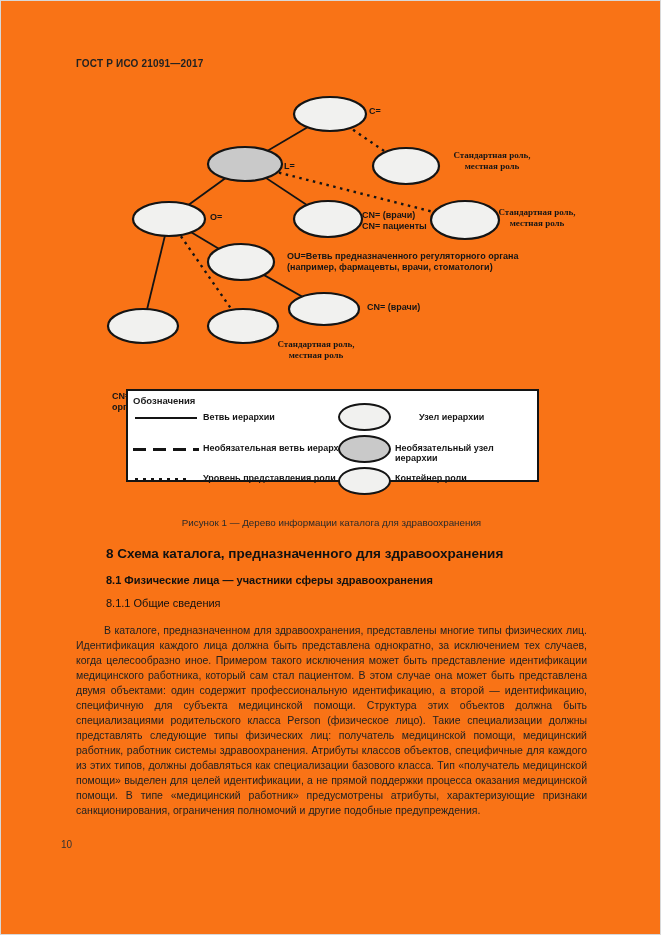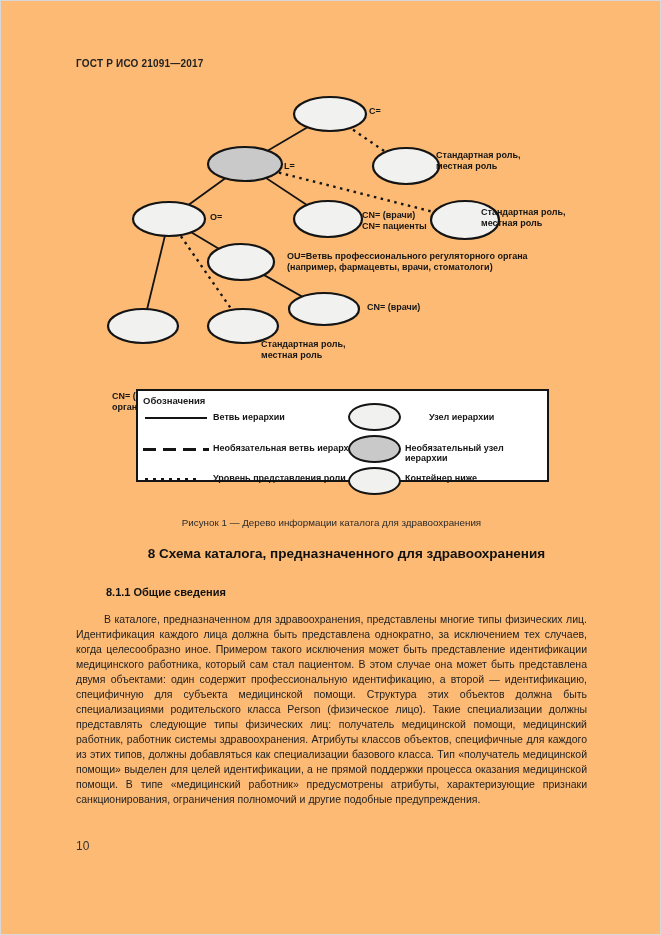--- a/index.html
+++ b/index.html
@@ -1,68 +1,68 @@
 <!DOCTYPE html>
 <html><head>
 <meta charset="utf-8">
 <style>
   html,body{margin:0;padding:0;background:#fff;}
   .page{
     position:relative;
     width:661px;height:935px;
     box-sizing:border-box;
-    background:#fdba74;
+    background:#f97316;
     border:1px solid #d8d8d8;
     font-family:"Liberation Sans", sans-serif;
     color:#1c1c1c;
     overflow:hidden;
   }
   .doc-header{
     position:absolute;left:75px;top:57px;
     font-size:10px;font-weight:bold;letter-spacing:.2px;color:#222;
   }
   
   .figure{position:absolute;left:0;top:85px;width:661px;height:425px;}
   .figure svg{position:absolute;left:0;top:0;}
   .node{fill:#f1f1ef;stroke:#141414;stroke-width:2.2;}
   .node-optional{fill:#c9c9c9;stroke:#141414;stroke-width:2.2;}
   .branch{stroke:#141414;stroke-width:1.8;}
   .role-line{stroke:#141414;stroke-width:2.4;stroke-dasharray:2.5 4.5;}
   .dlabel{
     position:absolute;font-size:9px;font-weight:bold;line-height:10.5px;
     white-space:pre-line;color:#151515;
   }
-  .dlabel.center{text-align:left;}
+  .dlabel.center{text-align:center;font-family:Liberation Serif, serif;}
   
   .legend{
-    position:absolute;left:135px;top:303px;width:413px;height:93px;
+    position:absolute;left:125px;top:303px;width:413px;height:93px;
     box-sizing:border-box;border:2px solid #141414;background:#fff;
   }
   .legend-title{position:absolute;left:5px;top:4px;font-size:9.5px;font-weight:bold;}
   .legend-label{position:absolute;font-size:9px;font-weight:bold;line-height:10px;color:#151515;}
   .sample-solid{position:absolute;left:7px;top:26px;width:62px;height:0;border-top:2.4px solid #141414;}
   .sample-dashed{position:absolute;left:5px;top:57px;width:66px;height:2.6px;
     background:repeating-linear-gradient(90deg,#141414 0 13px,transparent 13px 20px);}
   .sample-dotted{position:absolute;left:7px;top:87px;width:56px;height:3px;
     background:repeating-linear-gradient(90deg,#141414 0 3px,transparent 3px 8px);}
   .legend-ellipse{position:absolute;left:210px;width:53px;height:28px;border-radius:50%;
     border:2.2px solid #141414;box-sizing:border-box;background:#f1f1ef;}
   .legend-ellipse.optional{background:#c9c9c9;}
   
   .text-flow{position:absolute;left:0;top:510px;width:661px;}
   .fig-caption{margin:5px 0 0 0;text-align:center;font-size:9.8px;line-height:13px;color:#2a2a2a;}
-  .h8{margin:16px 75px 0 105px;font-size:13.5px;line-height:17px;font-weight:bold;color:#111;text-align:center;}
+  .h8{margin:16px 75px 0 105px;font-size:13.5px;line-height:17px;font-weight:bold;color:#111;}
   .h81{margin:11px 75px 0 105px;font-size:11px;line-height:14px;font-weight:bold;color:#111;}
-  .h811{margin:23px 75px 0 105px;font-size:11px;line-height:14px;font-weight:bold;color:#111;}
+  .h811{margin:9px 75px 0 105px;font-size:11px;line-height:14px;font-weight:normal;color:#111;}
   .body-par{
     margin:13px 75px 0 75px;width:511px;
     font-size:10.5px;line-height:15px;text-align:justify;
     text-indent:28px;color:#222;
   }
-  .page-number{position:absolute;left:75px;top:838px;font-size:12px;color:#333;}
+  .page-number{position:absolute;left:60px;top:838px;font-size:10px;color:#333;}
 </style>
 </head>
 <body>
 
 <div class="page">
 
   <div class="doc-header">ГОСТ Р ИСО 21091—2017</div>
 
   <div class="figure">
     <svg width="661" height="425" viewBox="0 0 661 425">
@@ -92,21 +92,21 @@
 
     <div class="dlabel" style="left:368px;top:20px;">C=</div>
     <div class="dlabel" style="left:283px;top:75px;">L=</div>
     <div class="dlabel" style="left:209px;top:126px;">O=</div>
     <div class="dlabel center" style="left:435px;top:64px;width:112px;">Стандартная роль,
 местная роль</div>
     <div class="dlabel" style="left:361px;top:124px;">CN= (врачи)
 CN= пациенты</div>
     <div class="dlabel center" style="left:480px;top:121px;width:112px;">Стандартная роль,
 местная роль</div>
-    <div class="dlabel" style="left:286px;top:165px;width:270px;">OU=Ветвь профессионального регуляторного органа
+    <div class="dlabel" style="left:286px;top:165px;width:270px;">OU=Ветвь предназначенного регуляторного органа
 (например, фармацевты, врачи, стоматологи)</div>
     <div class="dlabel" style="left:366px;top:216px;">CN= (врачи)</div>
     <div class="dlabel" style="left:111px;top:261px;width:80px;margin-top:44px;">CN= (роль в
 организации)</div>
     <div class="dlabel center" style="left:260px;top:253px;width:110px;">Стандартная роль,
 местная роль</div>
 
     <div class="legend">
       <div class="legend-title">Обозначения</div>
 
@@ -117,25 +117,26 @@
       <div class="legend-label" style="left:75px;top:21px;">Ветвь иерархии</div>
       <div class="legend-label" style="left:75px;top:52px;">Необязательная ветвь иерархии</div>
       <div class="legend-label" style="left:75px;top:82px;">Уровень представления роли</div>
 
       <div class="legend-ellipse" style="top:12px;"></div>
       <div class="legend-ellipse optional" style="top:44px;"></div>
       <div class="legend-ellipse" style="top:76px;"></div>
 
       <div class="legend-label" style="left:267px;top:21px;margin-left:24px;">Узел иерархии</div>
       <div class="legend-label" style="left:267px;top:52px;">Необязательный узел иерархии</div>
-      <div class="legend-label" style="left:267px;top:82px;">Контейнер ниже</div>
+      <div class="legend-label" style="left:267px;top:82px;">Контейнер роли</div>
     </div>
   </div>
 
   <div class="text-flow">
     <div class="fig-caption">Рисунок 1 — Дерево информации каталога для здравоохранения</div>
     <div class="h8">8 Схема каталога, предназначенного для здравоохранения</div>
+    <div class="h81">8.1 Физические лица — участники сферы здравоохранения</div>
     <div class="h811">8.1.1 Общие сведения</div>
     <p class="body-par">В каталоге, предназначенном для здравоохранения, представлены многие типы физических лиц. Идентификация каждого лица должна быть представлена однократно, за исключением тех случаев, когда целесообразно иное. Примером такого исключения может быть представление идентификации медицинского работника, который сам стал пациентом. В этом случае она может быть представлена двумя объектами: один содержит профессиональную идентификацию, а второй — идентификацию, специфичную для субъекта медицинской помощи. Структура этих объектов должна быть специализациями родительского класса Person (физическое лицо). Такие специализации должны представлять следующие типы физических лиц: получатель медицинской помощи, медицинский работник, работник системы здравоохранения. Атрибуты классов объектов, специфичные для каждого из этих типов, должны добавляться как специализации базового класса. Тип «получатель медицинской помощи» выделен для целей идентификации, а не прямой поддержки процесса оказания медицинской помощи. В типе «медицинский работник» предусмотрены атрибуты, характеризующие признаки санкционирования, ограничения полномочий и другие подобные предупреждения.</p>
   </div>
 
   <div class="page-number">10</div>
 </div>
 
 </body></html>

